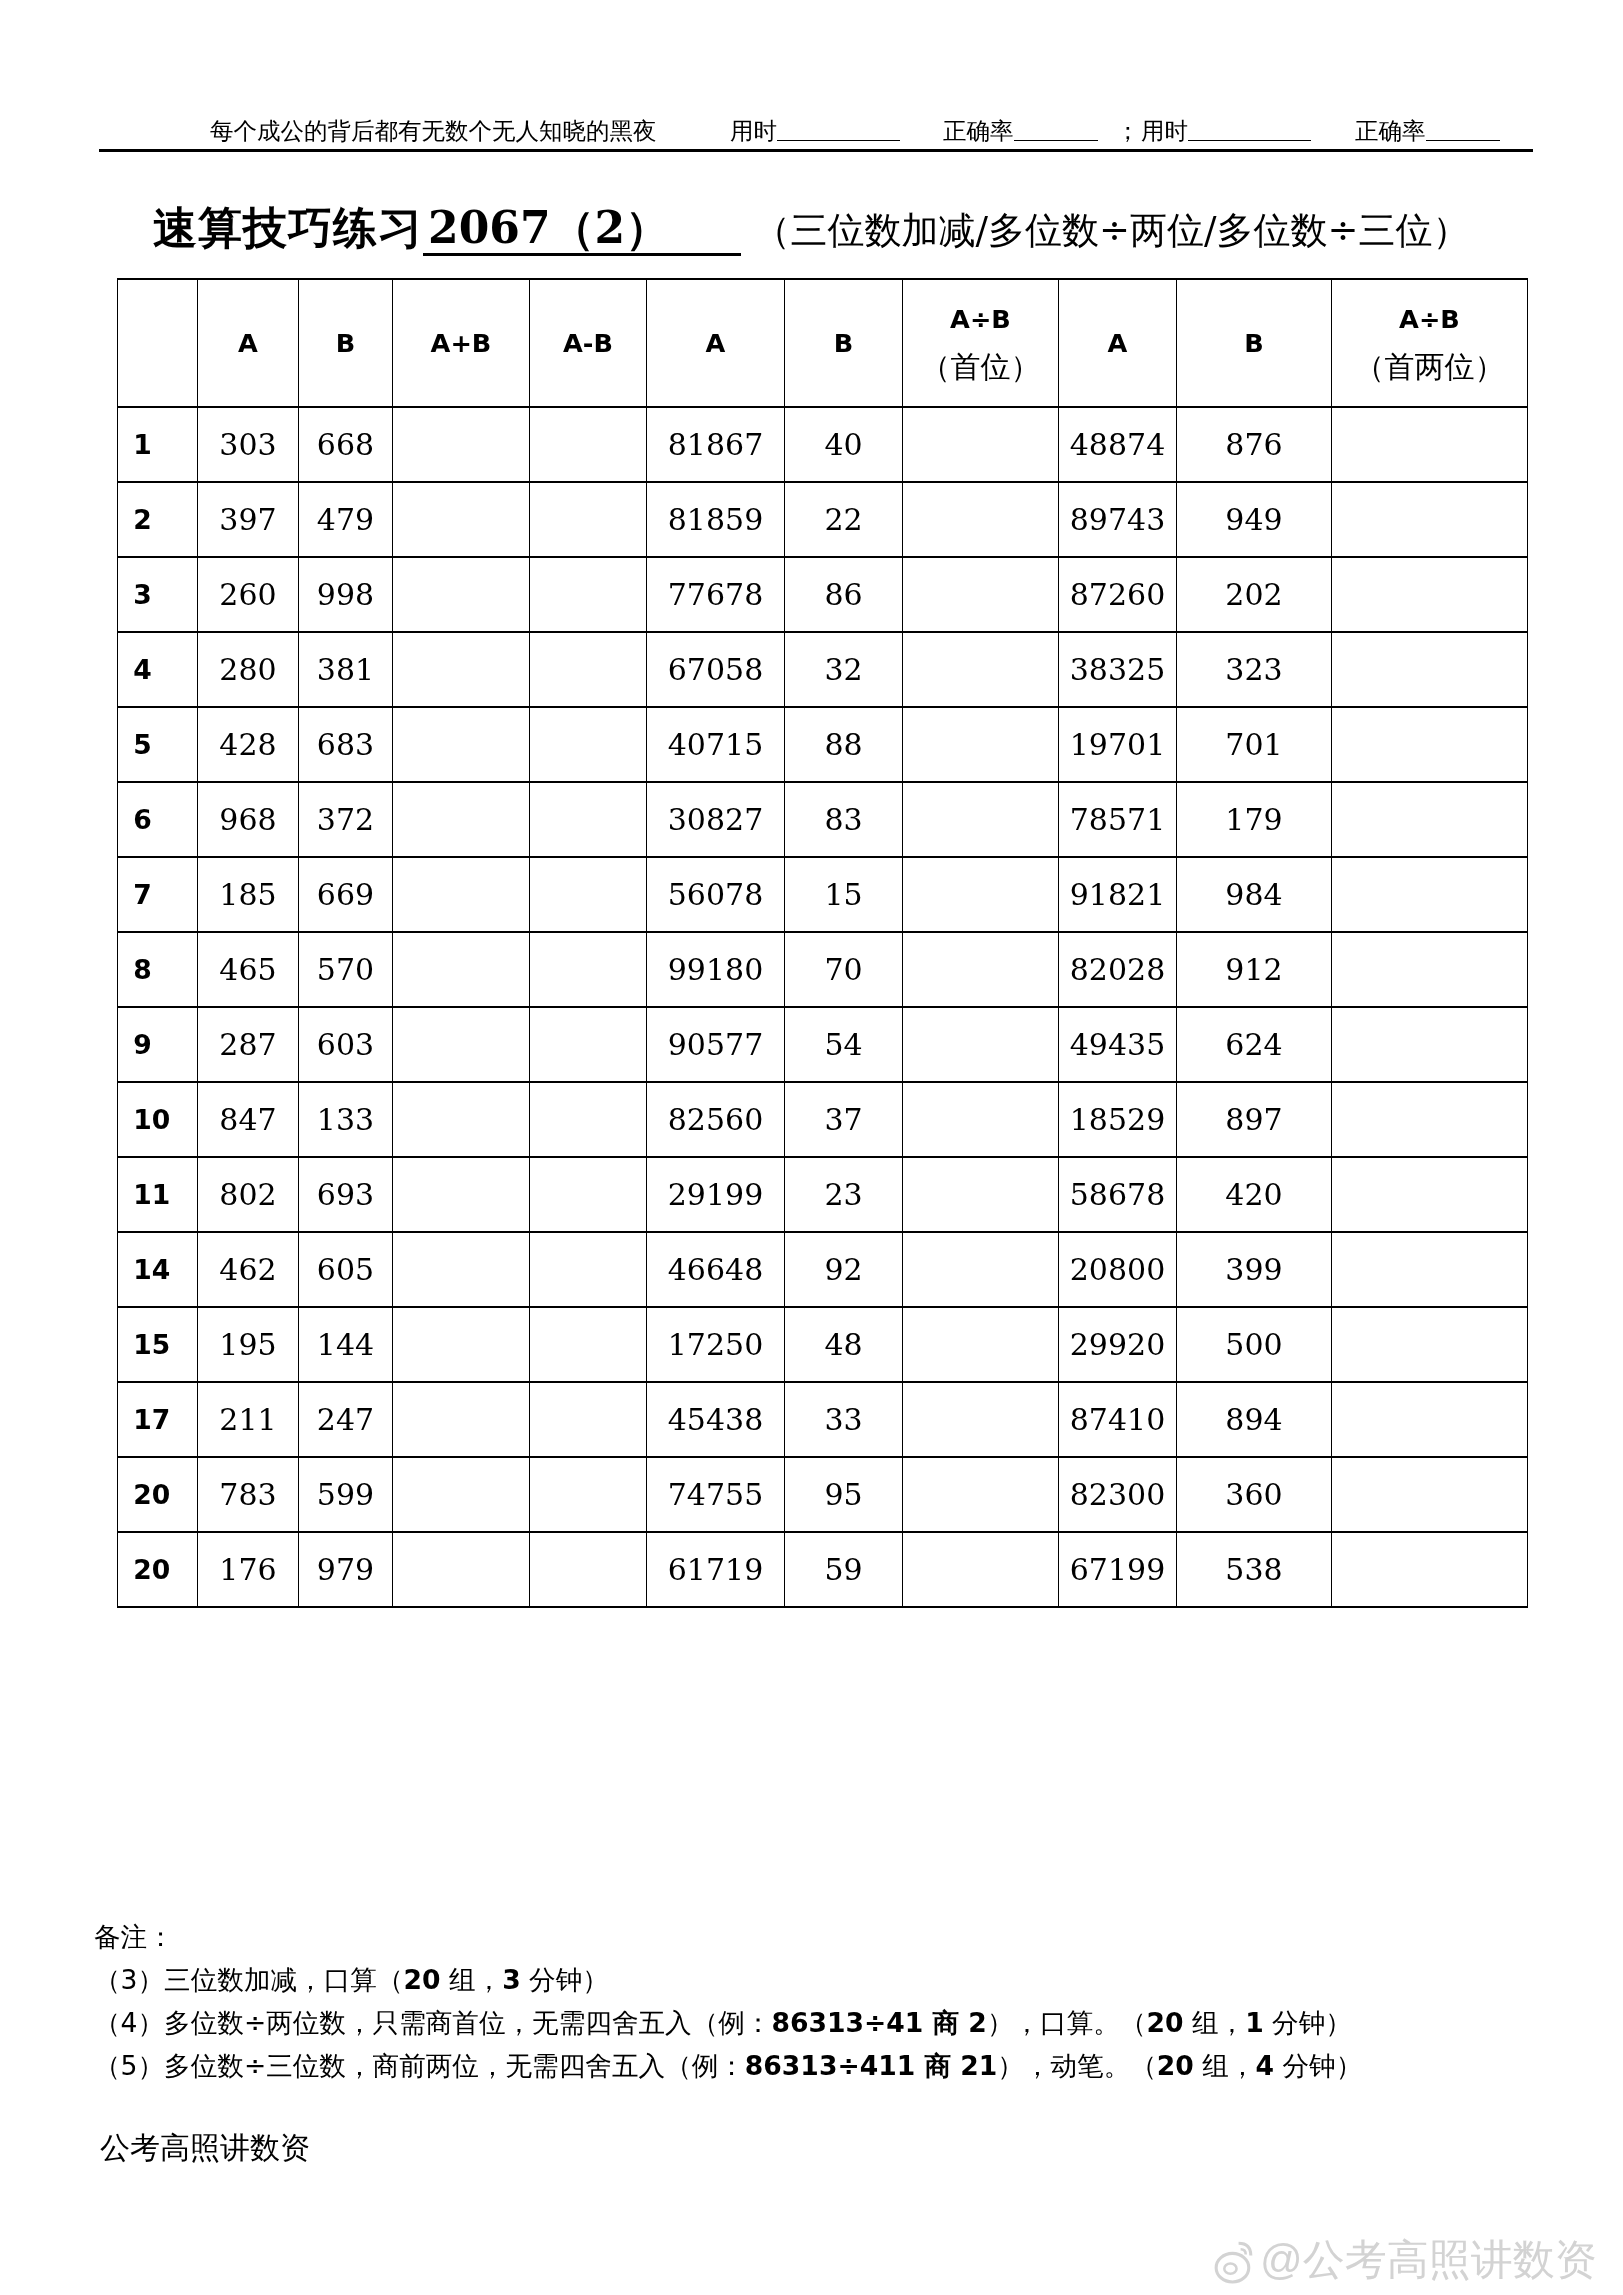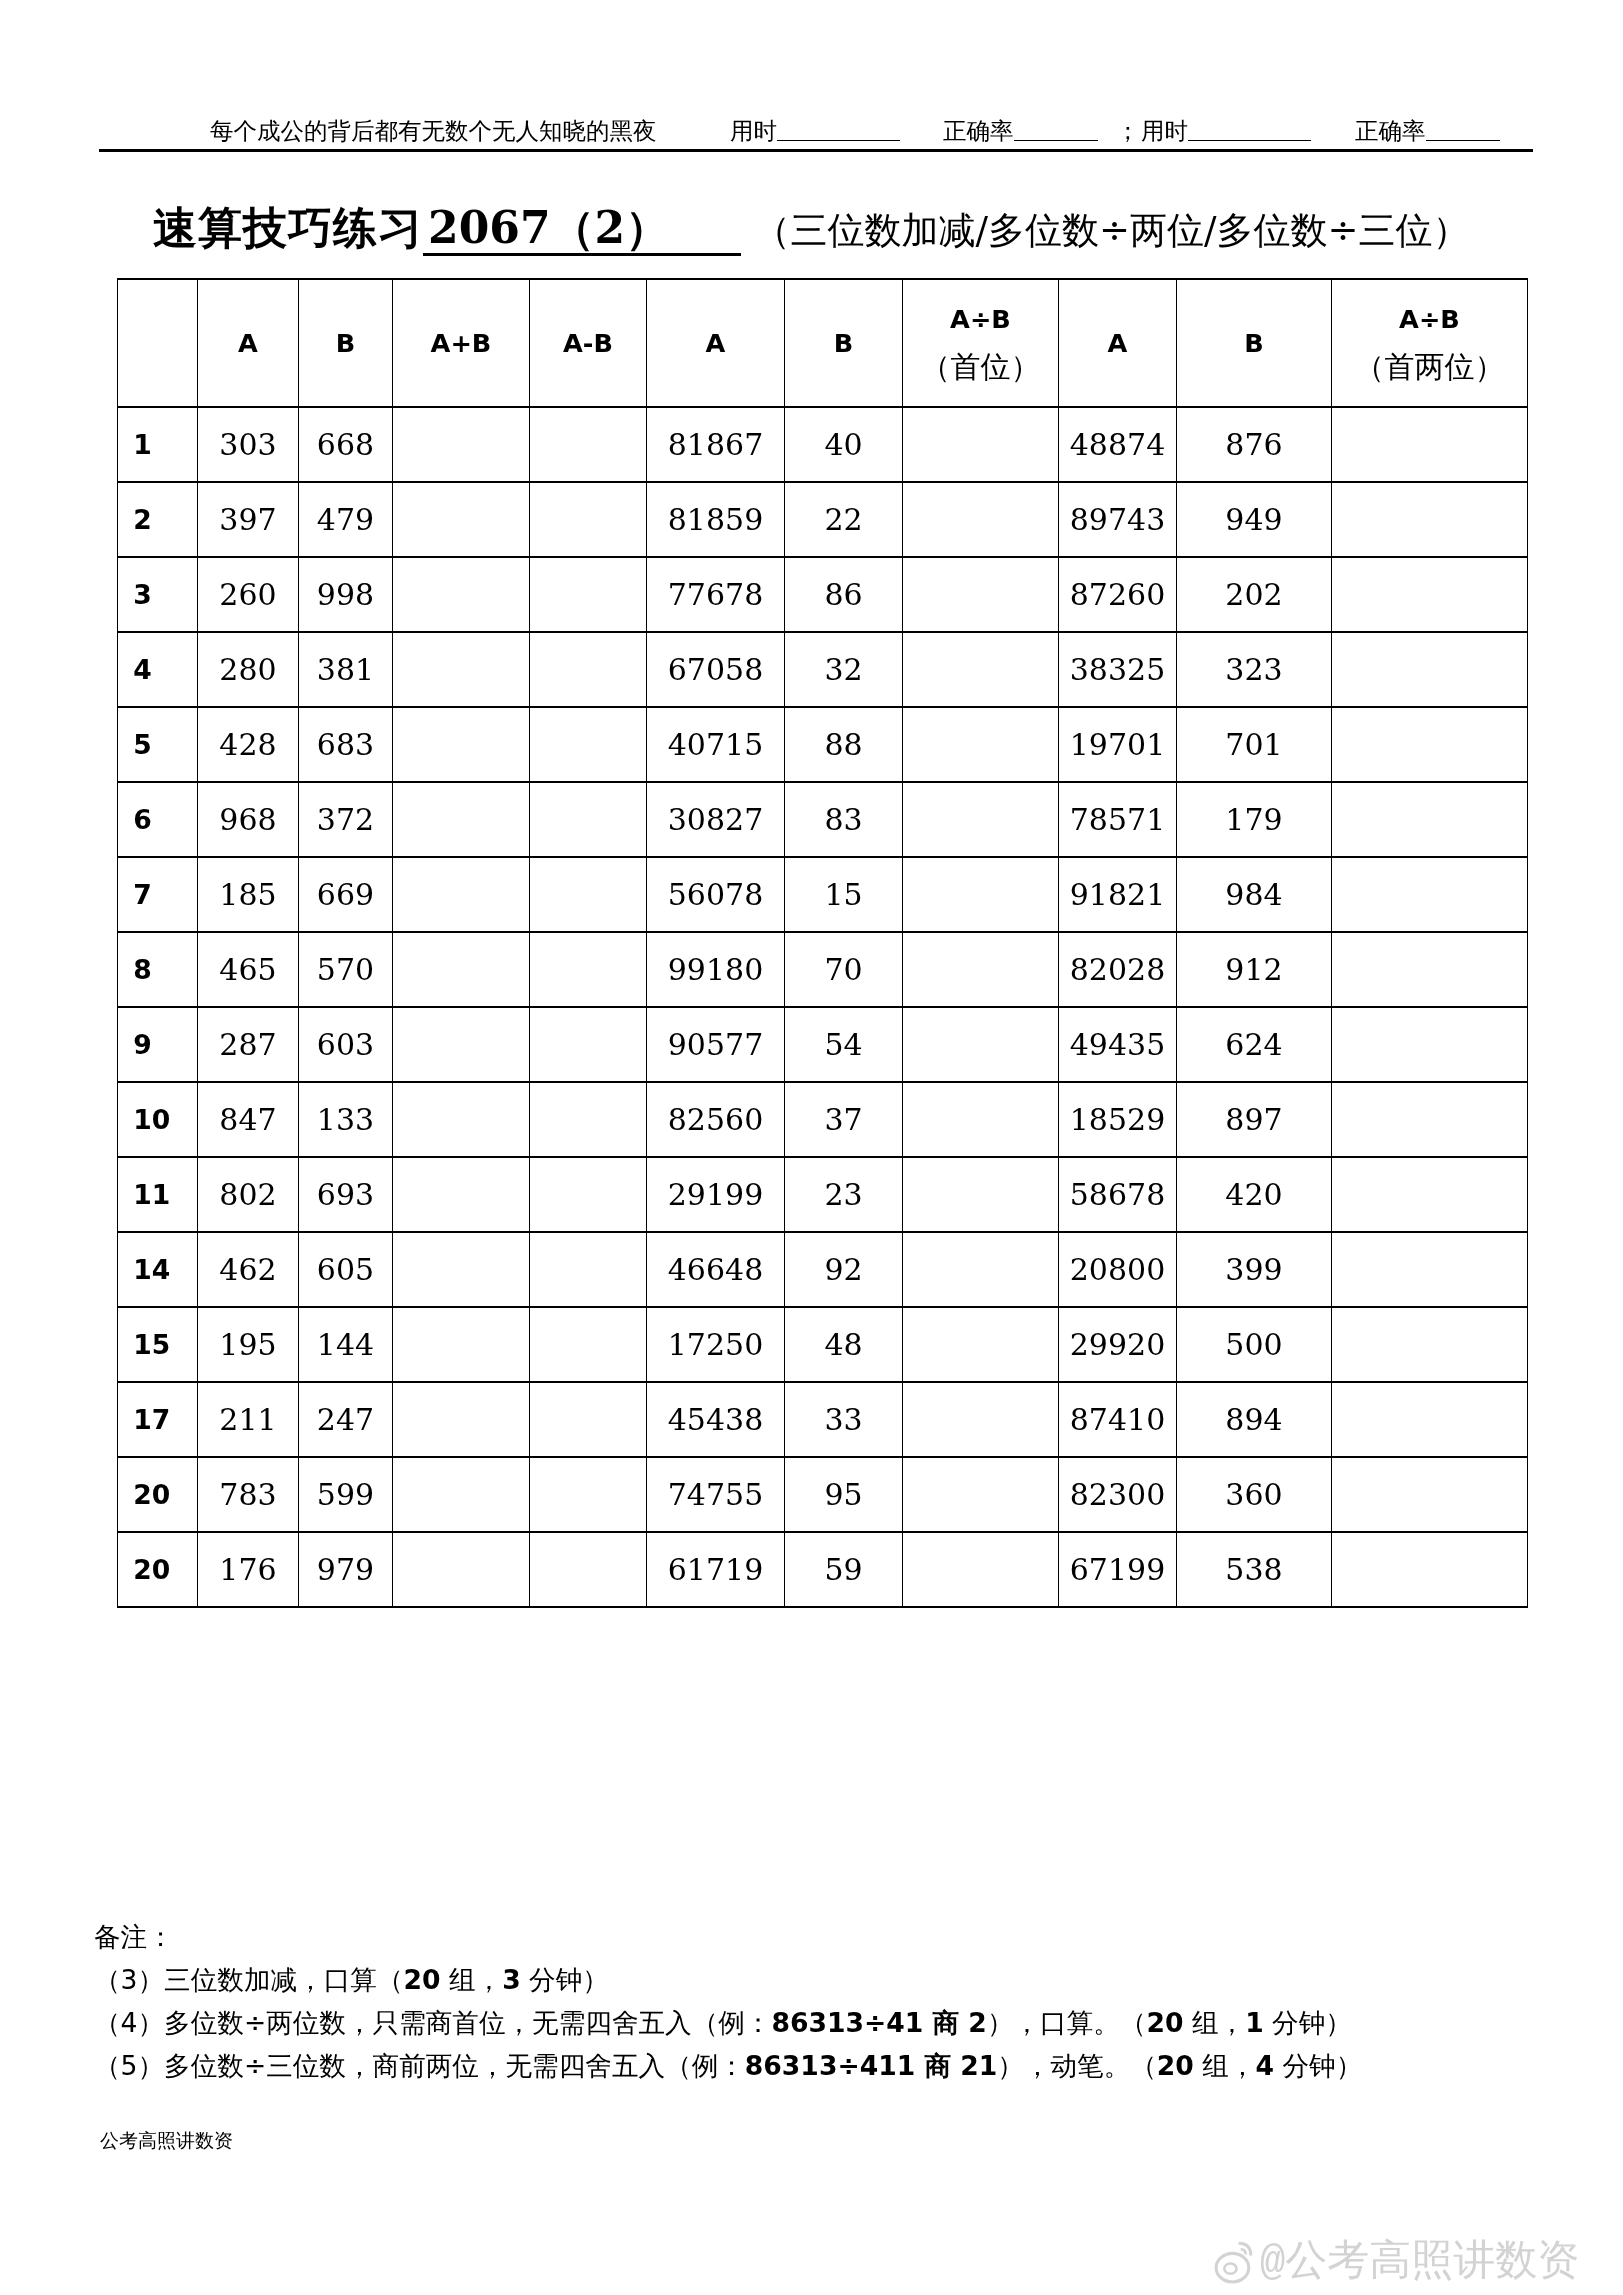--- a/index.html
+++ b/index.html
@@ -51,25 +51,25 @@
     }
 
     .notes {
       position: absolute; left: 94px; top: 1915px; font-size: 26.6px;
       font-family: "DejaVu Sans", "Liberation Sans", sans-serif; line-height: 43px;
     }
     .notes .line { white-space: nowrap; }
     .notes b { font-weight: bold; }
 
     .footer-left {
-      position: absolute; left: 100px; top: 2128px; font-size: 19px;
+      position: absolute; left: 100px; top: 2128px; font-size: 30px;
     }
     .watermark {
       position: absolute; left: 1214px; top: 2232px; font-size: 42px; color: #d3d3d3;
-      font-family: Liberation Mono, monospace; white-space: nowrap;
+      font-family: Liberation Sans, sans-serif; white-space: nowrap;
       display: flex; align-items: center; gap: 5.1px;
     }
     .watermark svg { width: 41px; height: 51px; }
   </style>
 </head>
 <body>
 
 <div class="motto-bar">
   <span style="left:111px">每个成公的背后都有无数个无人知晓的黑夜</span>
   <span style="left:631px"><span style="position:static">用时</span><span class="blank" style="width:123px"></span></span>

